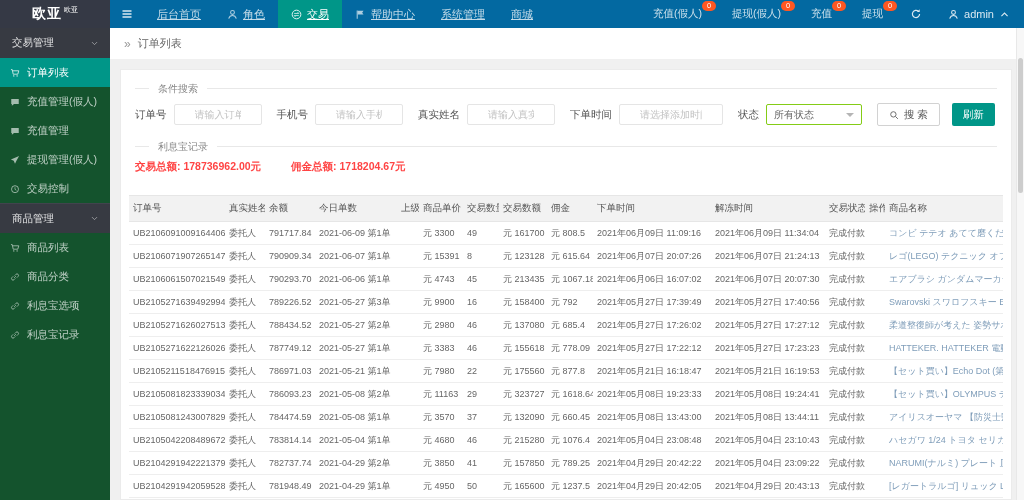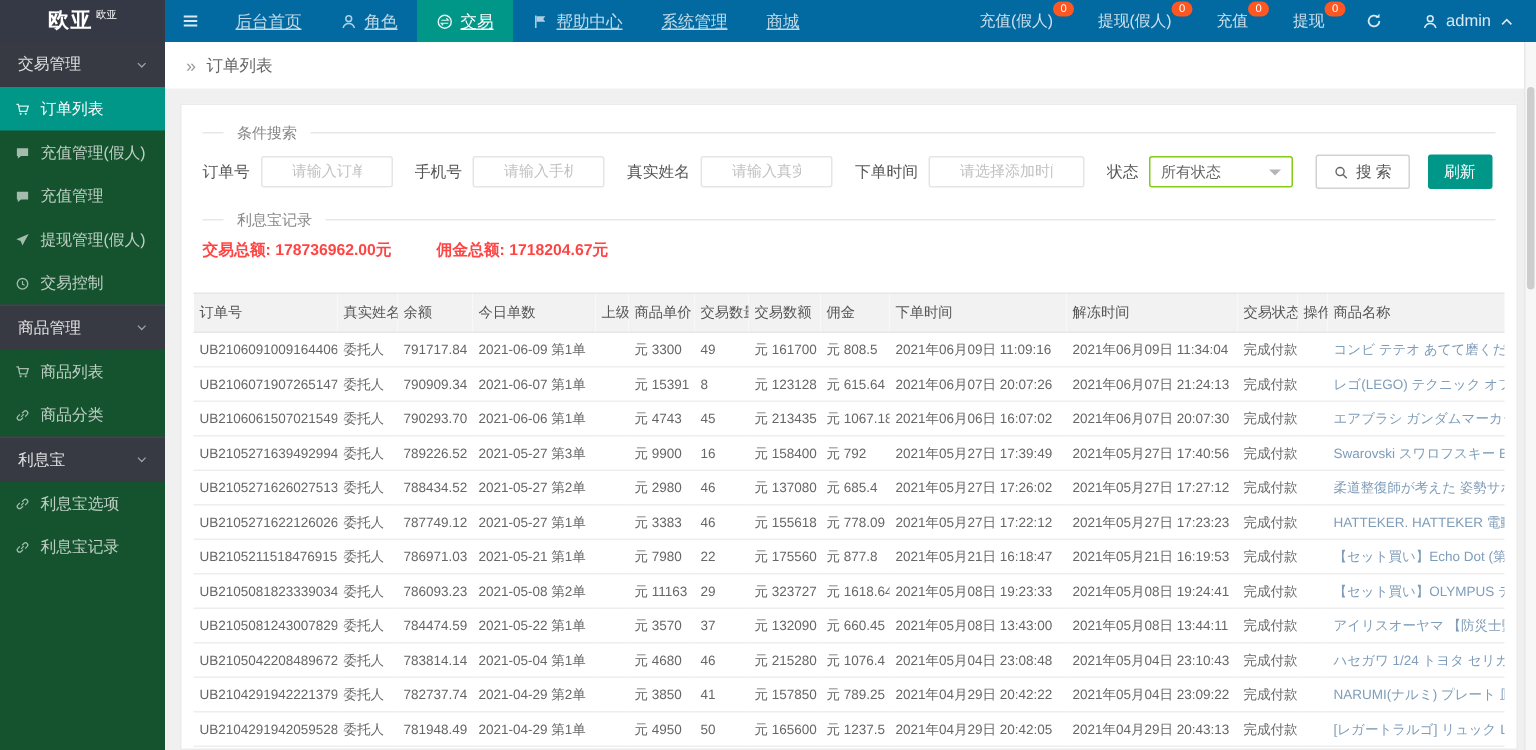--- a/index.html
+++ b/index.html
@@ -236,28 +236,20 @@
         </span>
         <span>商品列表</span>
       </div>
       <div class="side-item">
         <span class="ico">
           <svg viewBox="0 0 16 16">
             <path d="M6.6 9.4l2.8-2.8M5.2 6.8L3.1 8.9a2.4 2.4 0 0 0 3.4 3.4l2.1-2.1M10.8 9.2l2.1-2.1a2.4 2.4 0 0 0-3.4-3.4L7.4 5.8" fill="none" stroke="currentColor" stroke-width="1.3"></path>
           </svg>
         </span>
         <span>商品分类</span>
-      </div>
-      <div class="side-header">
-        <span>利息宝</span>
-        <span class="ico">
-          <svg viewBox="0 0 16 16">
-            <path d="M3.5 5.5L8 10l4.5-4.5" fill="none" stroke="currentColor" stroke-width="1.6"></path>
-          </svg>
-        </span>
       </div>
       <div class="side-item">
         <span class="ico">
           <svg viewBox="0 0 16 16">
             <path d="M6.6 9.4l2.8-2.8M5.2 6.8L3.1 8.9a2.4 2.4 0 0 0 3.4 3.4l2.1-2.1M10.8 9.2l2.1-2.1a2.4 2.4 0 0 0-3.4-3.4L7.4 5.8" fill="none" stroke="currentColor" stroke-width="1.3"></path>
           </svg>
         </span>
         <span>利息宝选项</span>
       </div>
       <div class="side-item">
@@ -488,21 +480,21 @@
                 <td>2021年05月08日 19:23:33</td>
                 <td>2021年05月08日 19:24:41</td>
                 <td>完成付款</td>
                 <td></td>
                 <td class=" link">【セット買い】OLYMPUS テレコンバーター 1.7倍 TG-1,T</td>
               </tr>
               <tr>
                 <td>UB2105081243007829</td>
                 <td>委托人</td>
                 <td>784474.59</td>
-                <td>2021-05-22 第1单</td>
+                <td>2021-05-08 第1单</td>
                 <td></td>
                 <td class="r">元 3570</td>
                 <td>37</td>
                 <td>元 132090</td>
                 <td>元 660.45</td>
                 <td>2021年05月08日 13:43:00</td>
                 <td>2021年05月08日 13:44:11</td>
                 <td>完成付款</td>
                 <td></td>
                 <td class=" link">アイリスオーヤマ 【防災士監修】防災グッズ 防災リュッ</td>

